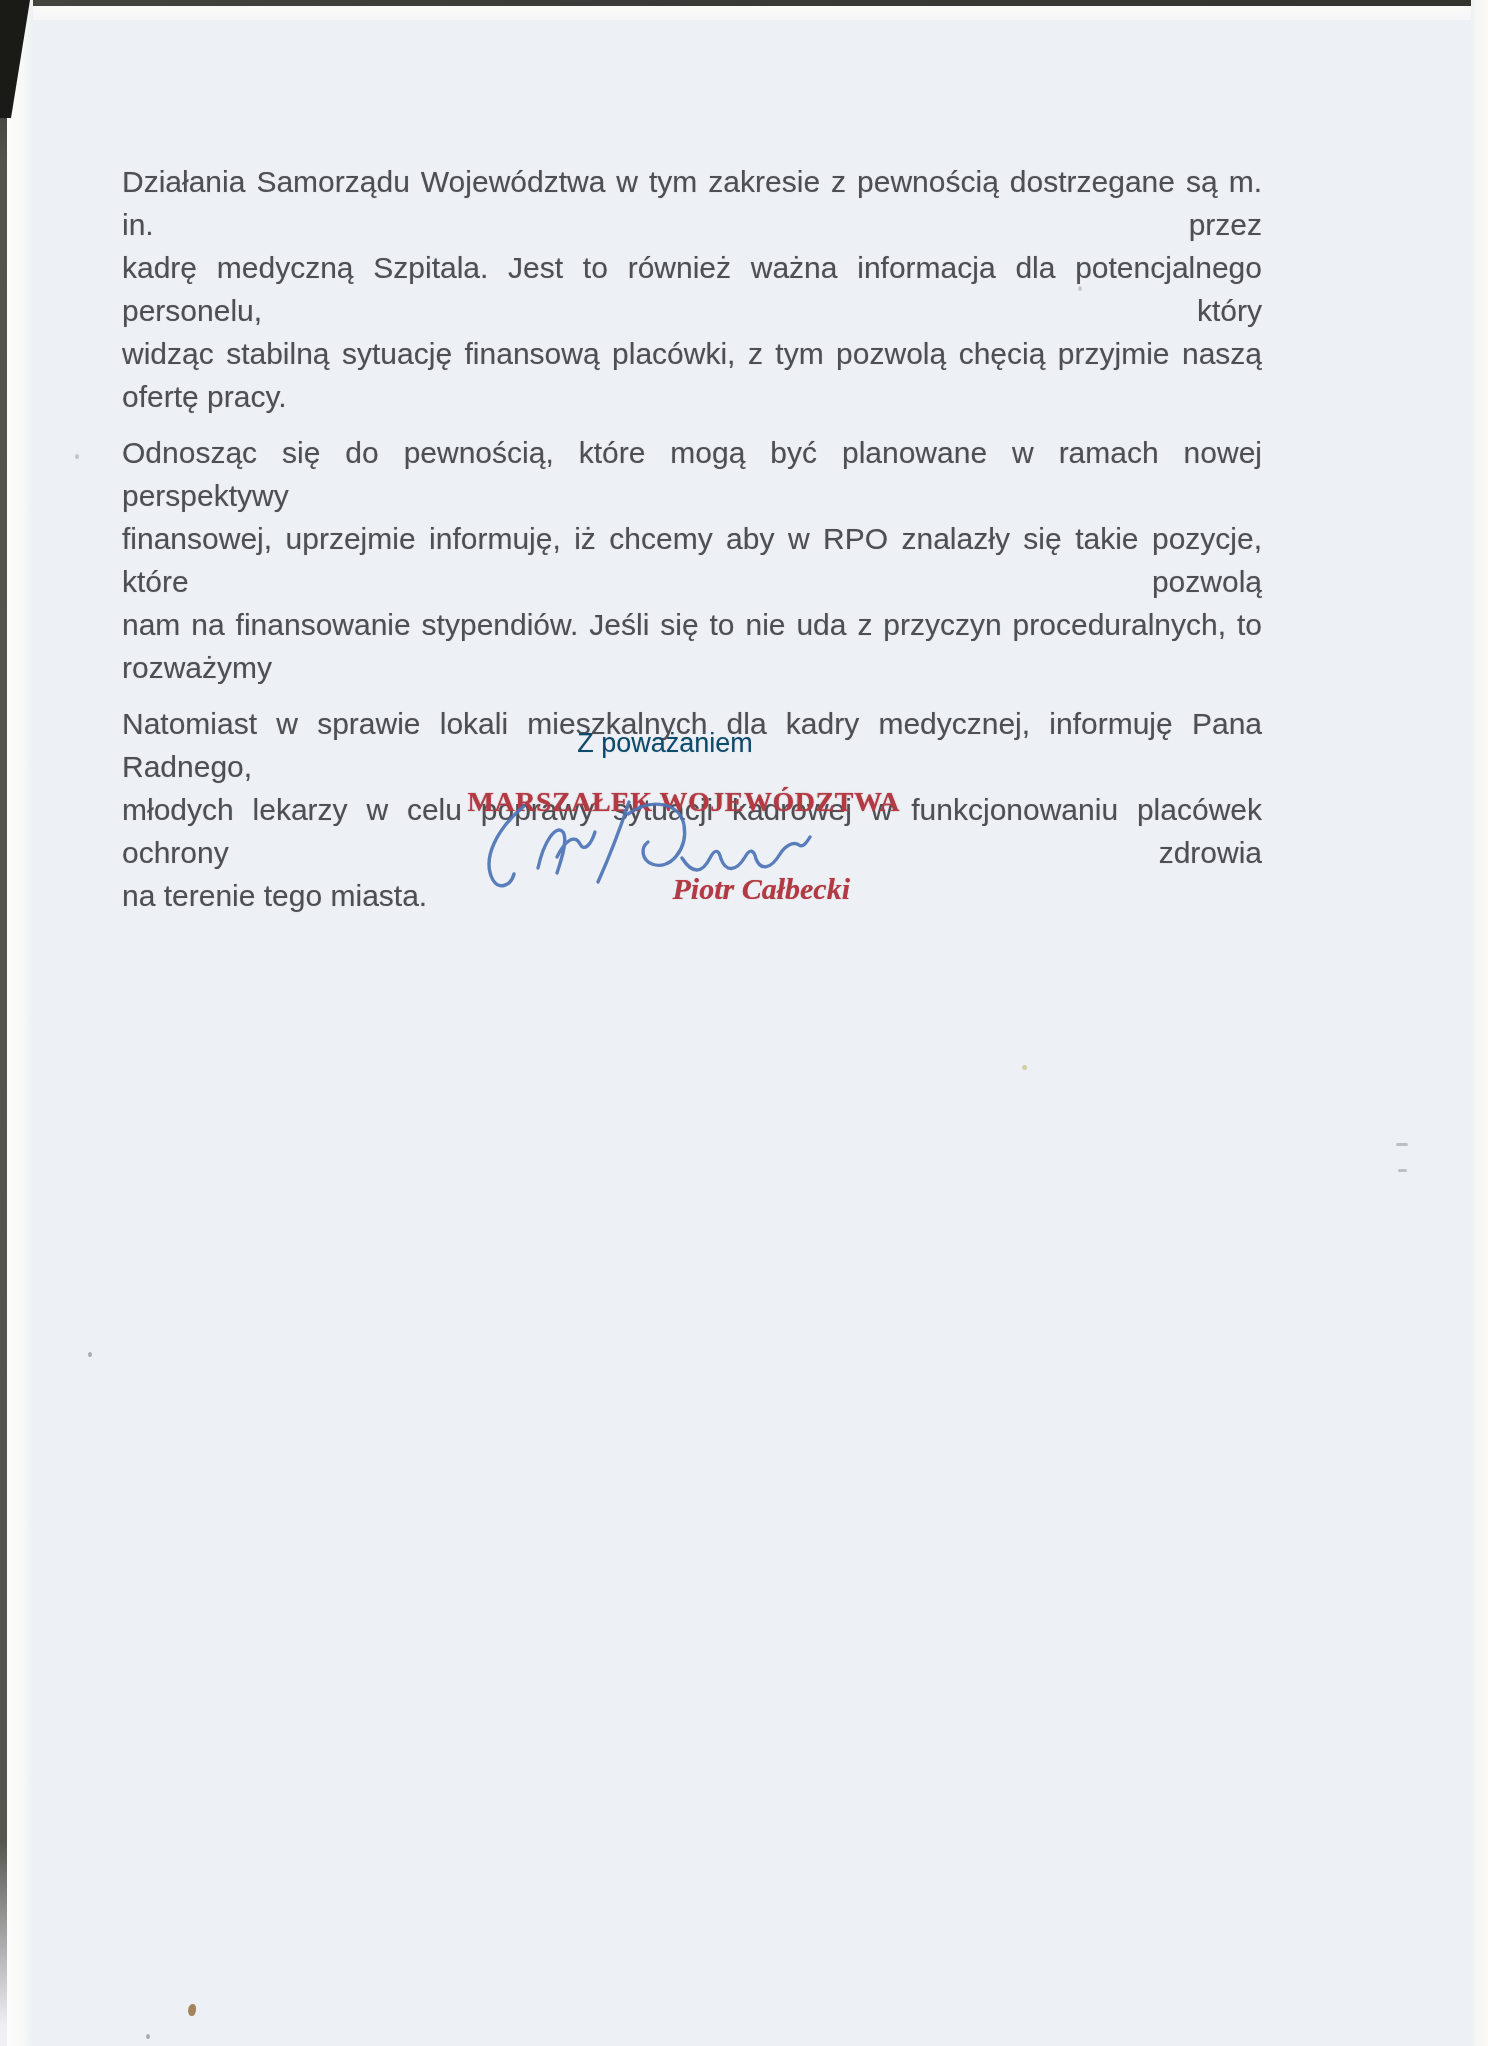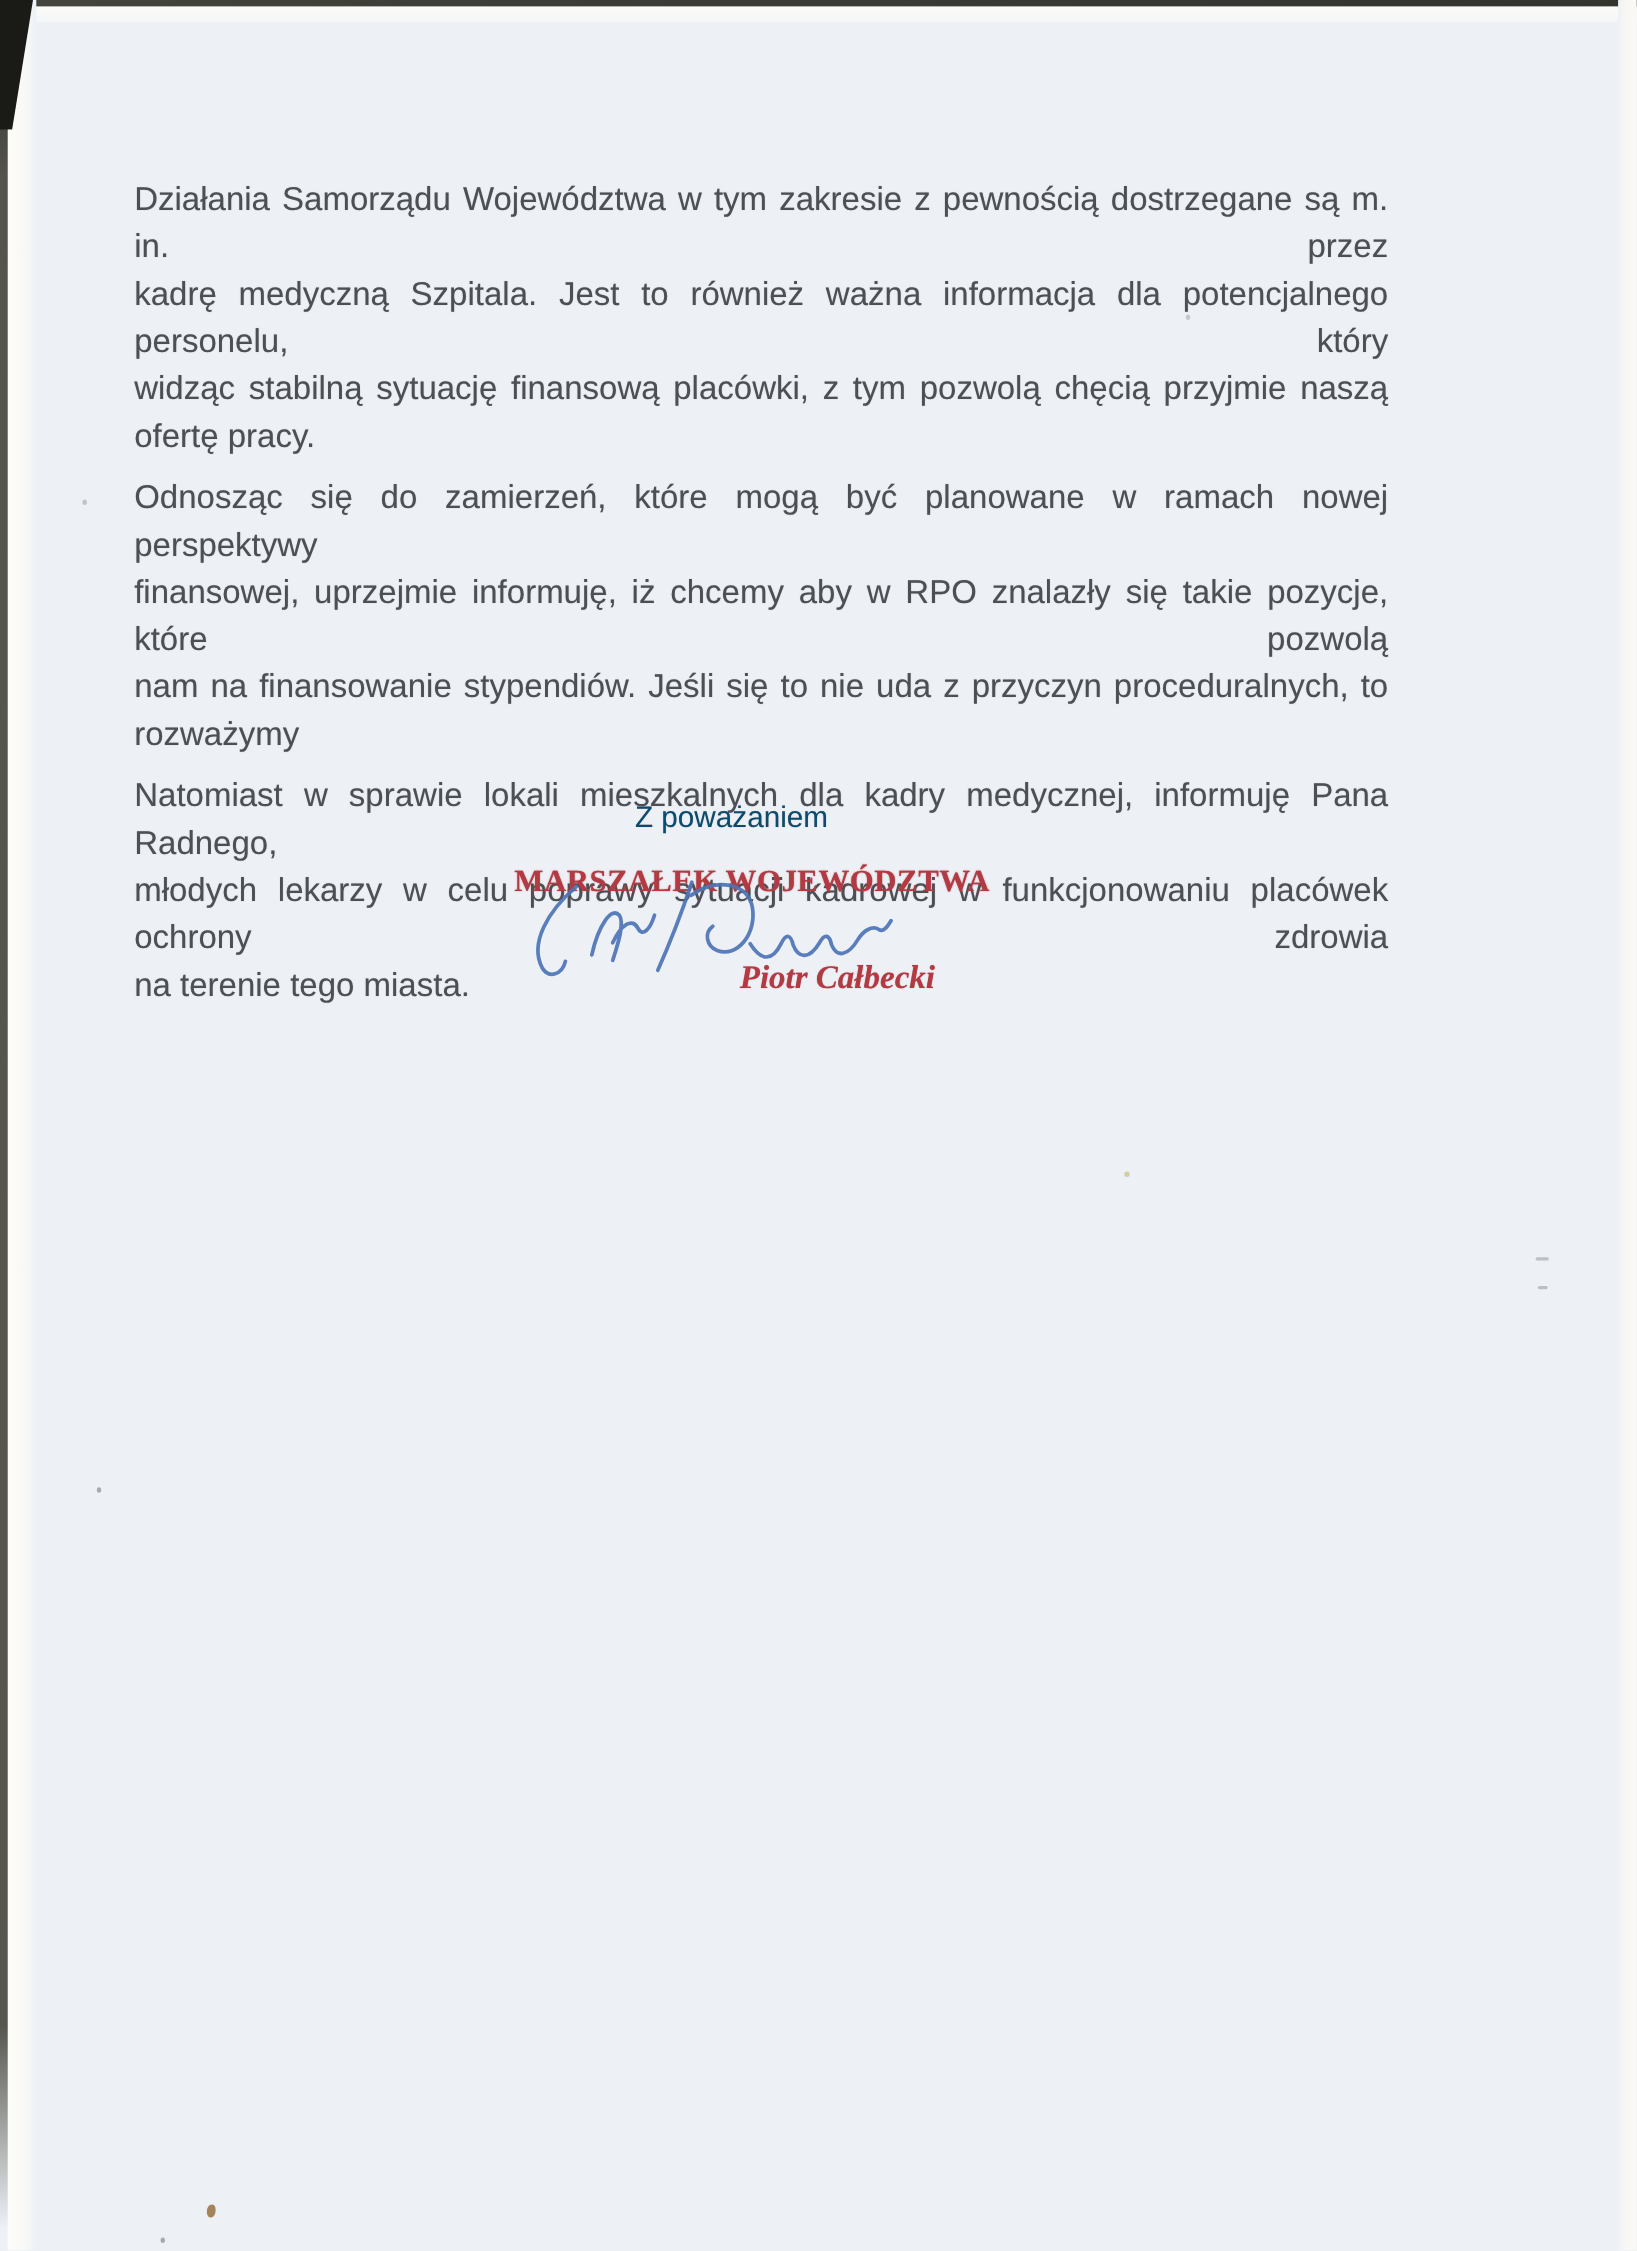--- a/index.html
+++ b/index.html
@@ -74,21 +74,21 @@
 <div class="left-wedge"></div>
 <div class="right-paper-edge"></div>
 
 <div class="paragraphs">
     <div class="para">
       <div class="para-line">Działania Samorządu Województwa w tym zakresie z pewnością dostrzegane są m. in. przez</div>
       <div class="para-line">kadrę medyczną Szpitala. Jest to również ważna informacja dla potencjalnego personelu, który</div>
       <div class="para-line last">widząc stabilną sytuację finansową placówki, z tym pozwolą chęcią przyjmie naszą ofertę pracy.</div>
     </div>
     <div class="para">
-      <div class="para-line">Odnosząc się do zamierzeń, które mogą być planowane w ramach nowej perspektywy</div>
+      <div class="para-line">Odnosząc się do pewnością, które mogą być planowane w ramach nowej perspektywy</div>
       <div class="para-line">finansowej, uprzejmie informuję, iż chcemy aby w RPO znalazły się takie pozycje, które pozwolą</div>
       <div class="para-line">nam na finansowanie stypendiów. Jeśli się to nie uda z przyczyn proceduralnych, to rozważymy</div>
     </div>
     <div class="para">
       <div class="para-line">Natomiast w sprawie lokali mieszkalnych dla kadry medycznej, informuję Pana Radnego,</div>
       <div class="para-line">młodych lekarzy w celu poprawy sytuacji kadrowej w funkcjonowaniu placówek ochrony zdrowia</div>
       <div class="para-line last">na terenie tego miasta.</div>
     </div>
   </div>
 

